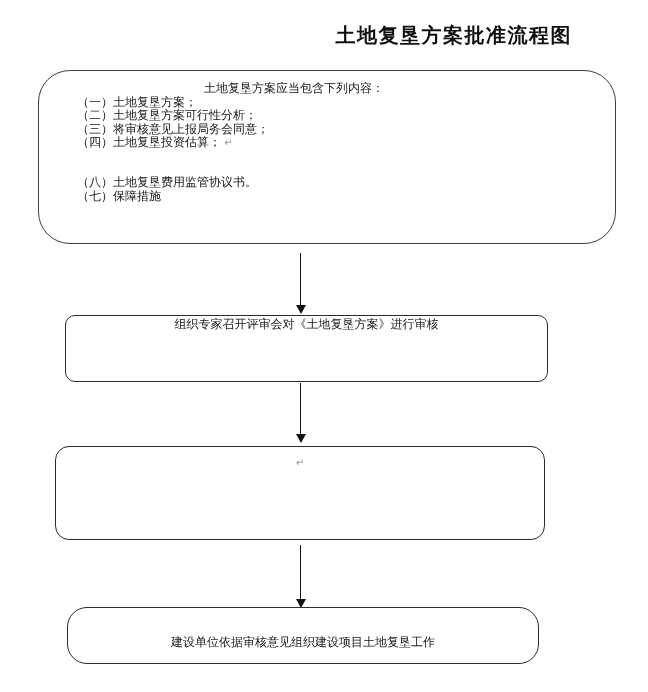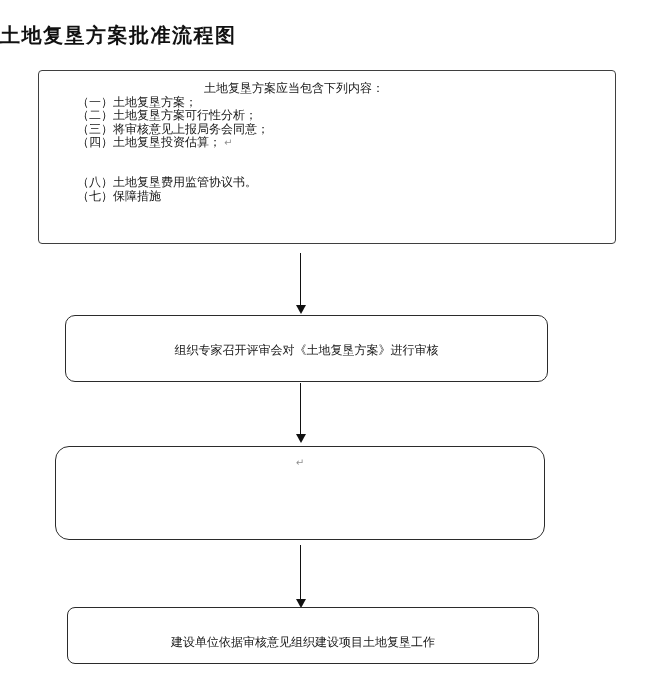--- a/index.html
+++ b/index.html
@@ -14,41 +14,41 @@
     height: 692px;
     background: #ffffff;
     overflow: hidden;
     color: #1a1a1a;
   }
   .doc-title {
     position: absolute;
     top: 22px;
     left: 0;
     width: 572px;
-    text-align: left;
+    text-align: right;
     font-size: 20px;
     font-weight: bold;
     letter-spacing: 1.5px;
     color: #111111;
   }
   .flow-box {
     position: absolute;
     background: #ffffff;
     box-sizing: border-box;
     font-size: 12px;
     line-height: 13.4px;
     color: #161616;
   }
   .box1 {
     left: 38px;
     top: 70px;
     width: 578px;
     height: 174px;
     border: 1.5px solid #3f3f3f;
-    border-radius: 4px;
+    border-radius: 32px;
     padding-top: 11px;
   }
   .box1-header {
     text-align: center;
     padding-right: 66px;
     margin-bottom: 0.5px;
   }
   .box1-list {
     padding-left: 38px;
   }
@@ -58,21 +58,21 @@
     font-size: 10px;
     padding-left: 3px;
   }
   .box2 {
     left: 65px;
     top: 315px;
     width: 483px;
     height: 67px;
     border: 1px solid #2b2b2b;
     border-radius: 10px;
-    padding-top: 28px;
+    padding-top: 2px;
     text-align: center;
   }
   .box3 {
     left: 55px;
     top: 446px;
     width: 490px;
     height: 94px;
     border: 1px solid #2b2b2b;
     border-radius: 14px;
     padding-top: 9px;
@@ -83,21 +83,21 @@
     font-size: 10px;
     line-height: 13.4px;
     text-align: center;
   }
   .box4 {
     left: 67px;
     top: 607px;
     width: 472px;
     height: 57px;
     border: 1px solid #2b2b2b;
-    border-radius: 8px;
+    border-radius: 20px;
     padding-top: 28px;
     text-align: center;
   }
   .arrow {
     position: absolute;
     width: 11px;
     left: 295px;
   }
   .arrow .shaft {
     width: 1px;

